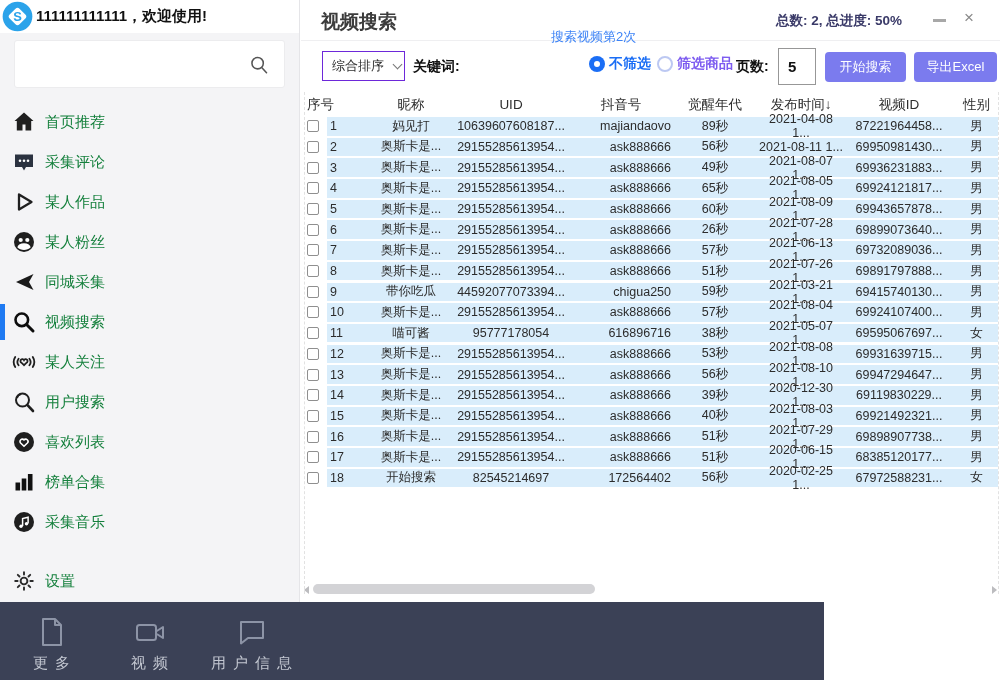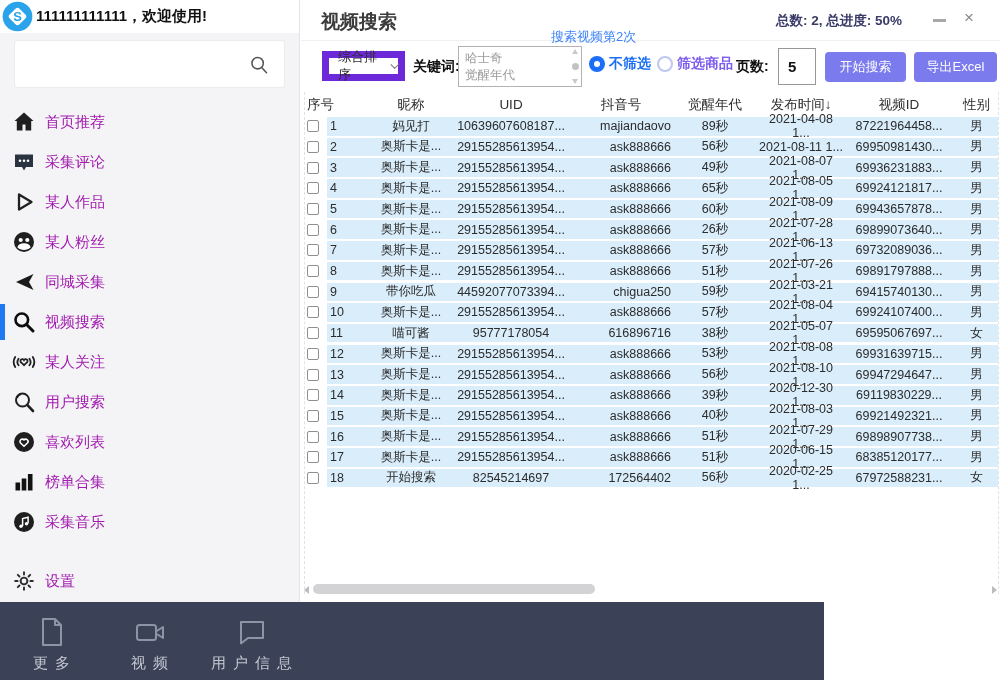--- a/index.html
+++ b/index.html
@@ -15,34 +15,34 @@
   .welcome { margin-left:36px; font-size:15px; font-weight:bold; color:#111; }
   .searchbox { position:absolute; left:14px; top:40px; width:271px; height:48px;
                background:#fff; border:1px solid #ececee; border-radius:3px; }
   .searchbox .mag { position:absolute; right:14px; top:13px; width:22px; height:22px; }
   .menu { position:absolute; top:102px; left:0; right:0; }
   .menu-item { position:relative; height:40px; display:flex; align-items:center; cursor:pointer; }
   .mi-bar { position:absolute; left:0; top:2px; width:5px; height:36px; background:transparent; }
   .menu-item.active .mi-bar { background:#1f7af2; }
   .mi-icon { margin-left:12px; width:24px; height:24px; flex:none; }
   .mi-icon svg { width:24px; height:24px; display:block; }
-  .mi-label { margin-left:9px; font-size:15px; color:#a21caf; }
+  .mi-label { margin-left:9px; font-size:15px; color:#15803d; }
   .settings-item { position:absolute; left:0; top:561px; right:0; }
 
   
   .main { position:absolute; left:301px; top:0; width:699px; height:602px; background:#fff; }
   .topbar { position:relative; height:41px; border-bottom:1px solid #efeff1; }
   .page-title { position:absolute; left:20px; top:9px; font-size:19px; font-weight:bold; color:#3c3c3c; }
   .status-center { position:absolute; left:250px; top:28px; font-size:13px; font-weight:400; color:#3b82f6; }
   .status-right { position:absolute; left:475px; top:12px; font-size:13.5px; font-weight:bold; color:#3a3a68; }
   .min-btn { position:absolute; left:632px; top:19px; width:13px; height:3px; background:#a8a8a8; cursor:pointer; }
   .close-btn { position:absolute; left:663px; top:8px; font-size:17px; color:#8a8a8a; cursor:pointer; }
 
   .toolbar { position:absolute; top:42px; left:0; right:0; height:50px; }
-  .sort-select { position:absolute; left:21px; top:9px; width:83px; height:30px; border:7px solid #6d28d9;
+  .sort-select { position:absolute; left:21px; top:9px; width:83px; height:30px; border:1px solid #6d28d9;
                  display:flex; align-items:center; font-size:13px; color:#2e2e2e; padding-left:9px; cursor:pointer; background:#fff; }
   .chev { width:7px; height:7px; border-right:1.6px solid #777; border-bottom:1.6px solid #777;
           transform:rotate(45deg); margin-left:10px; margin-top:-4px; }
   .kw-label { position:absolute; left:112px; top:16px; font-size:14px; font-weight:600; color:#111; }
   .kw-box { position:absolute; left:157px; top:4px; width:124px; height:41px; border:1px solid #b2b2b4;
             background:#fff; font-size:12.5px; color:#9b9b9b; line-height:17px; padding:3px 14px 0 6px; cursor:text; }
   .kw-sb { position:absolute; right:2px; top:2px; bottom:2px; width:8px; display:flex; flex-direction:column;
            align-items:center; justify-content:space-between; }
   .kw-sb .tri-up { width:0; height:0; border-left:3.5px solid transparent; border-right:3.5px solid transparent; border-bottom:5px solid #c9c9cc; }
   .kw-sb .tri-dn { width:0; height:0; border-left:3.5px solid transparent; border-right:3.5px solid transparent; border-top:5px solid #c9c9cc; }
@@ -275,29 +275,20 @@
       <div class="close-btn">×</div>
     </header>
 
     <div class="toolbar">
       <div class="sort-select">
         <span>综合排序</span>
         <span class="chev"></span>
       </div>
 
       <div class="kw-label">关键词:</div>
-      <div class="kw-box">
-        <div>哈士奇</div>
-        <div>觉醒年代</div>
-        <div class="kw-sb">
-          <span class="tri-up"></span>
-          <span class="knob"></span>
-          <span class="tri-dn"></span>
-        </div>
-      </div>
 
       <div class="radio-group1">
         <span class="radio-on"></span>
         <span class="radio-lbl1">不筛选</span>
       </div>
       <div class="radio-group2">
         <span class="radio-off"></span>
         <span class="radio-lbl2">筛选商品</span>
       </div>
 

